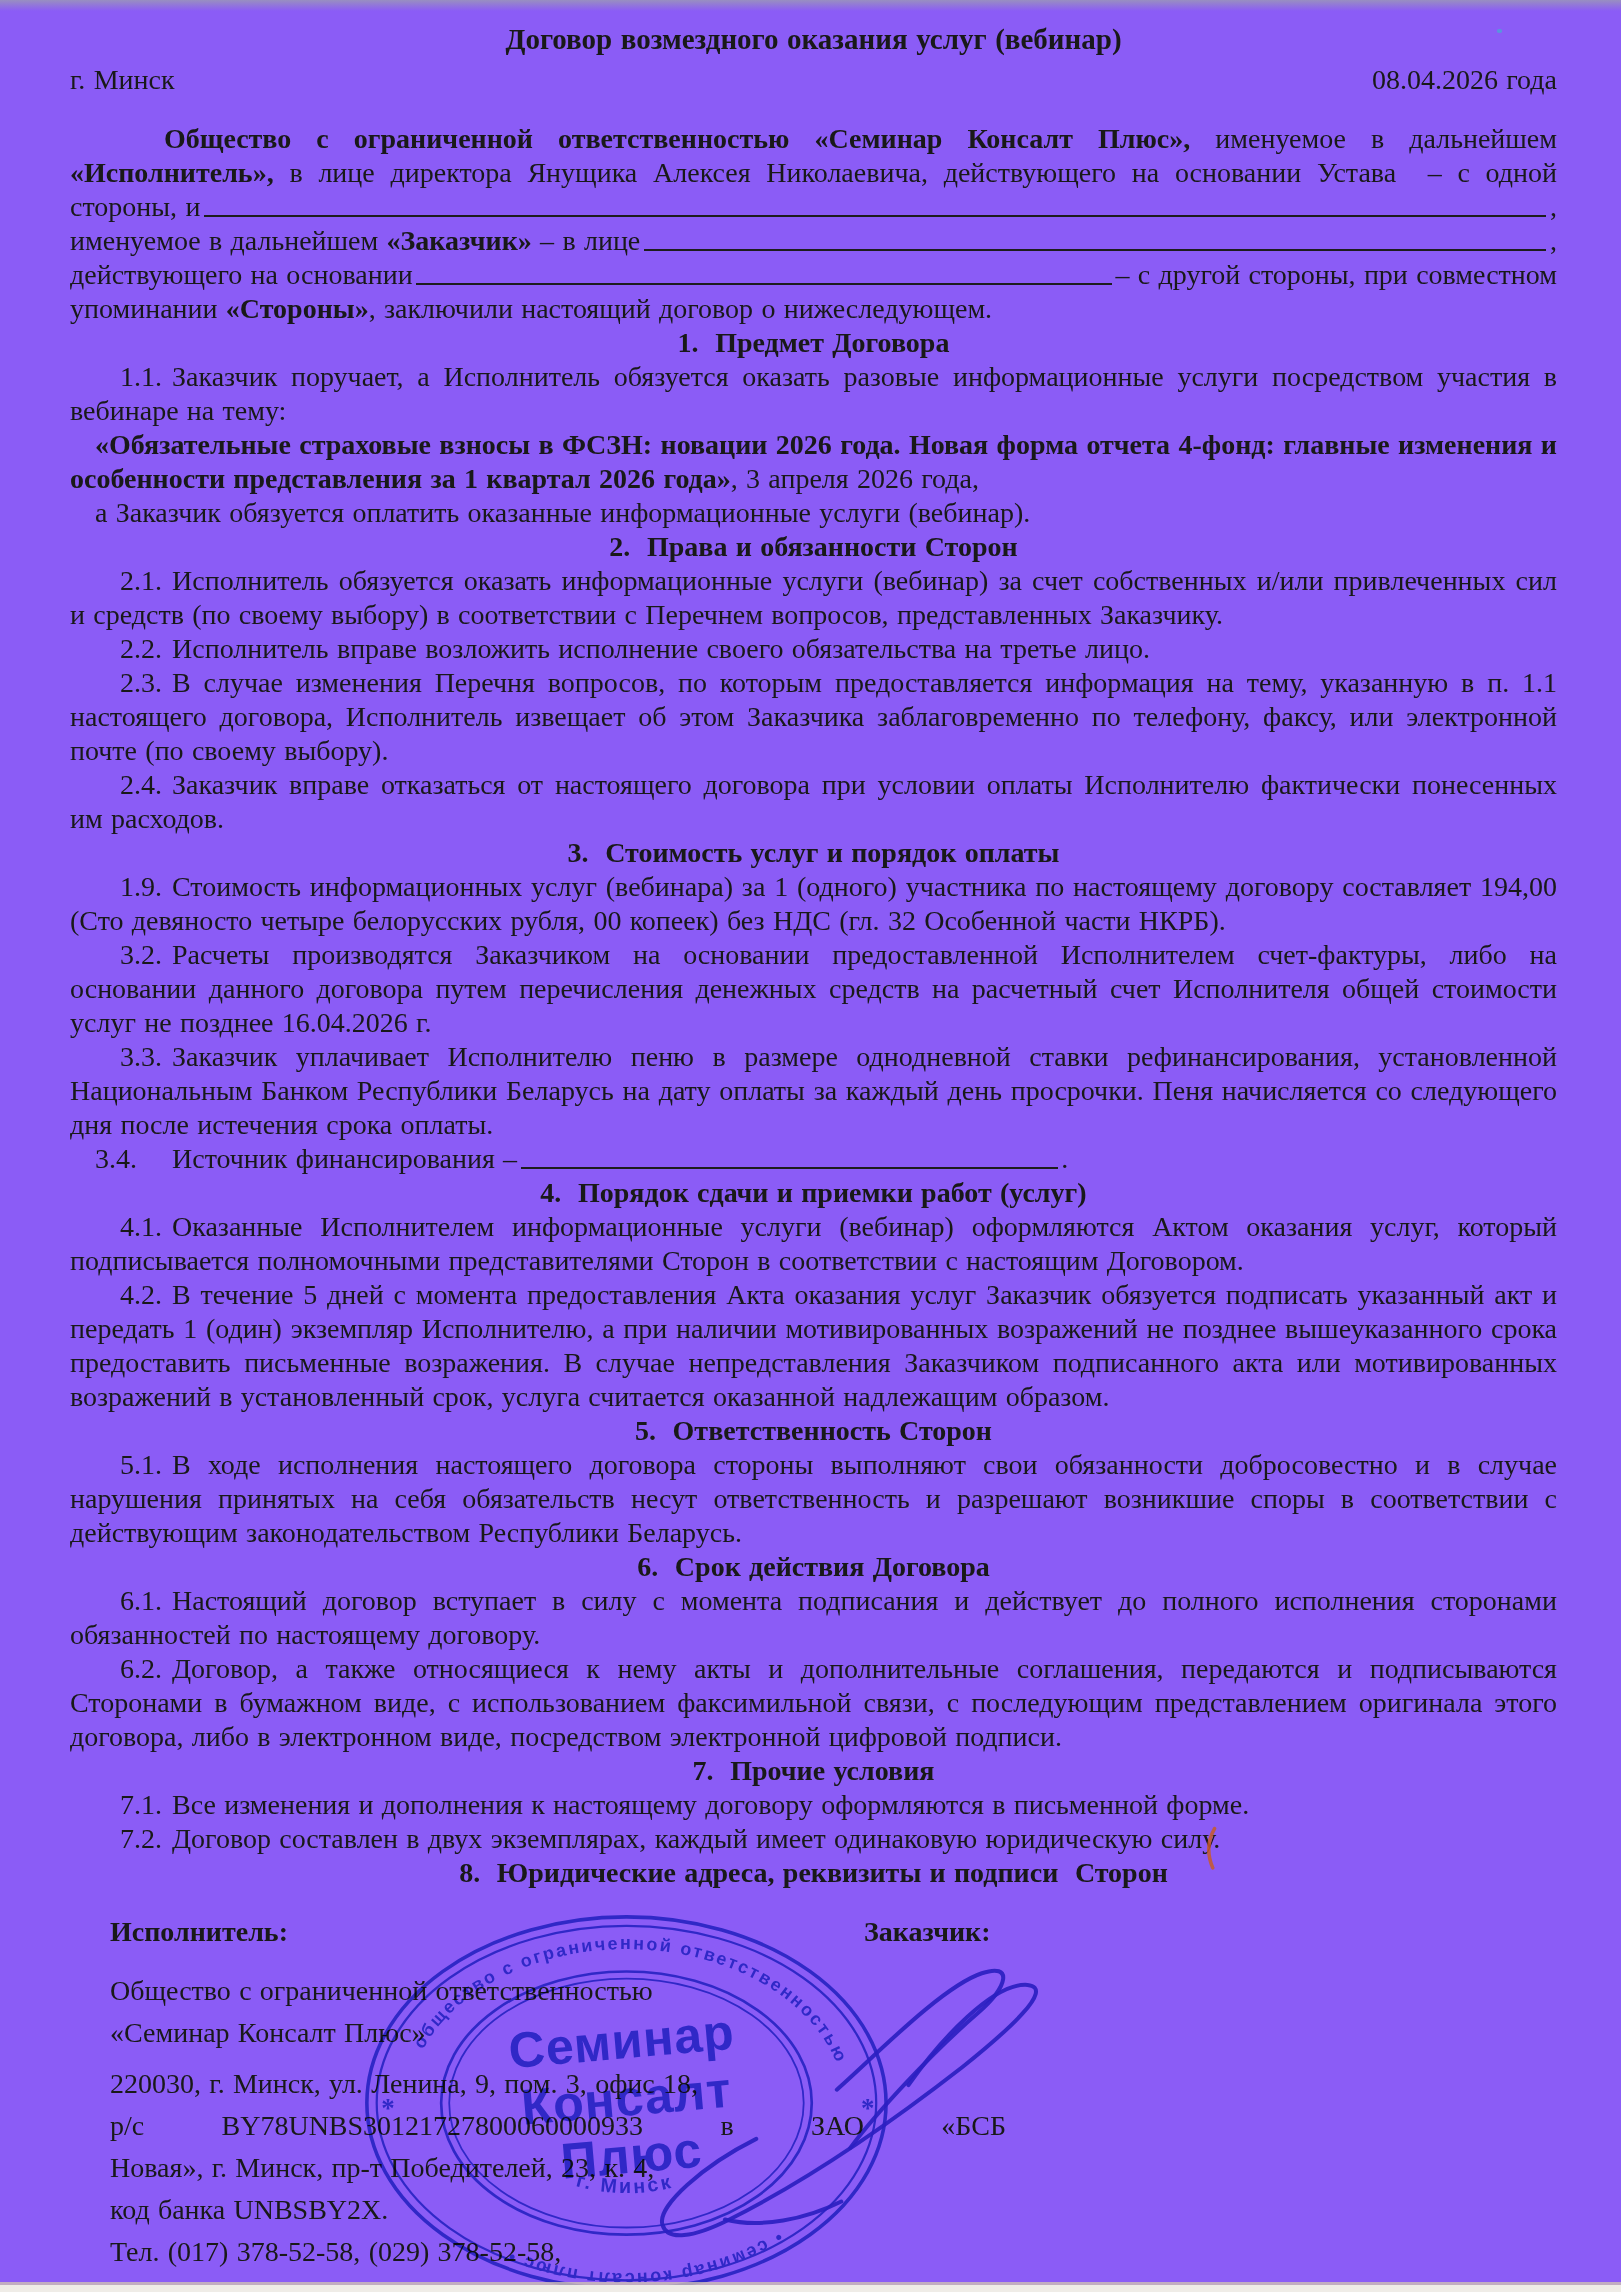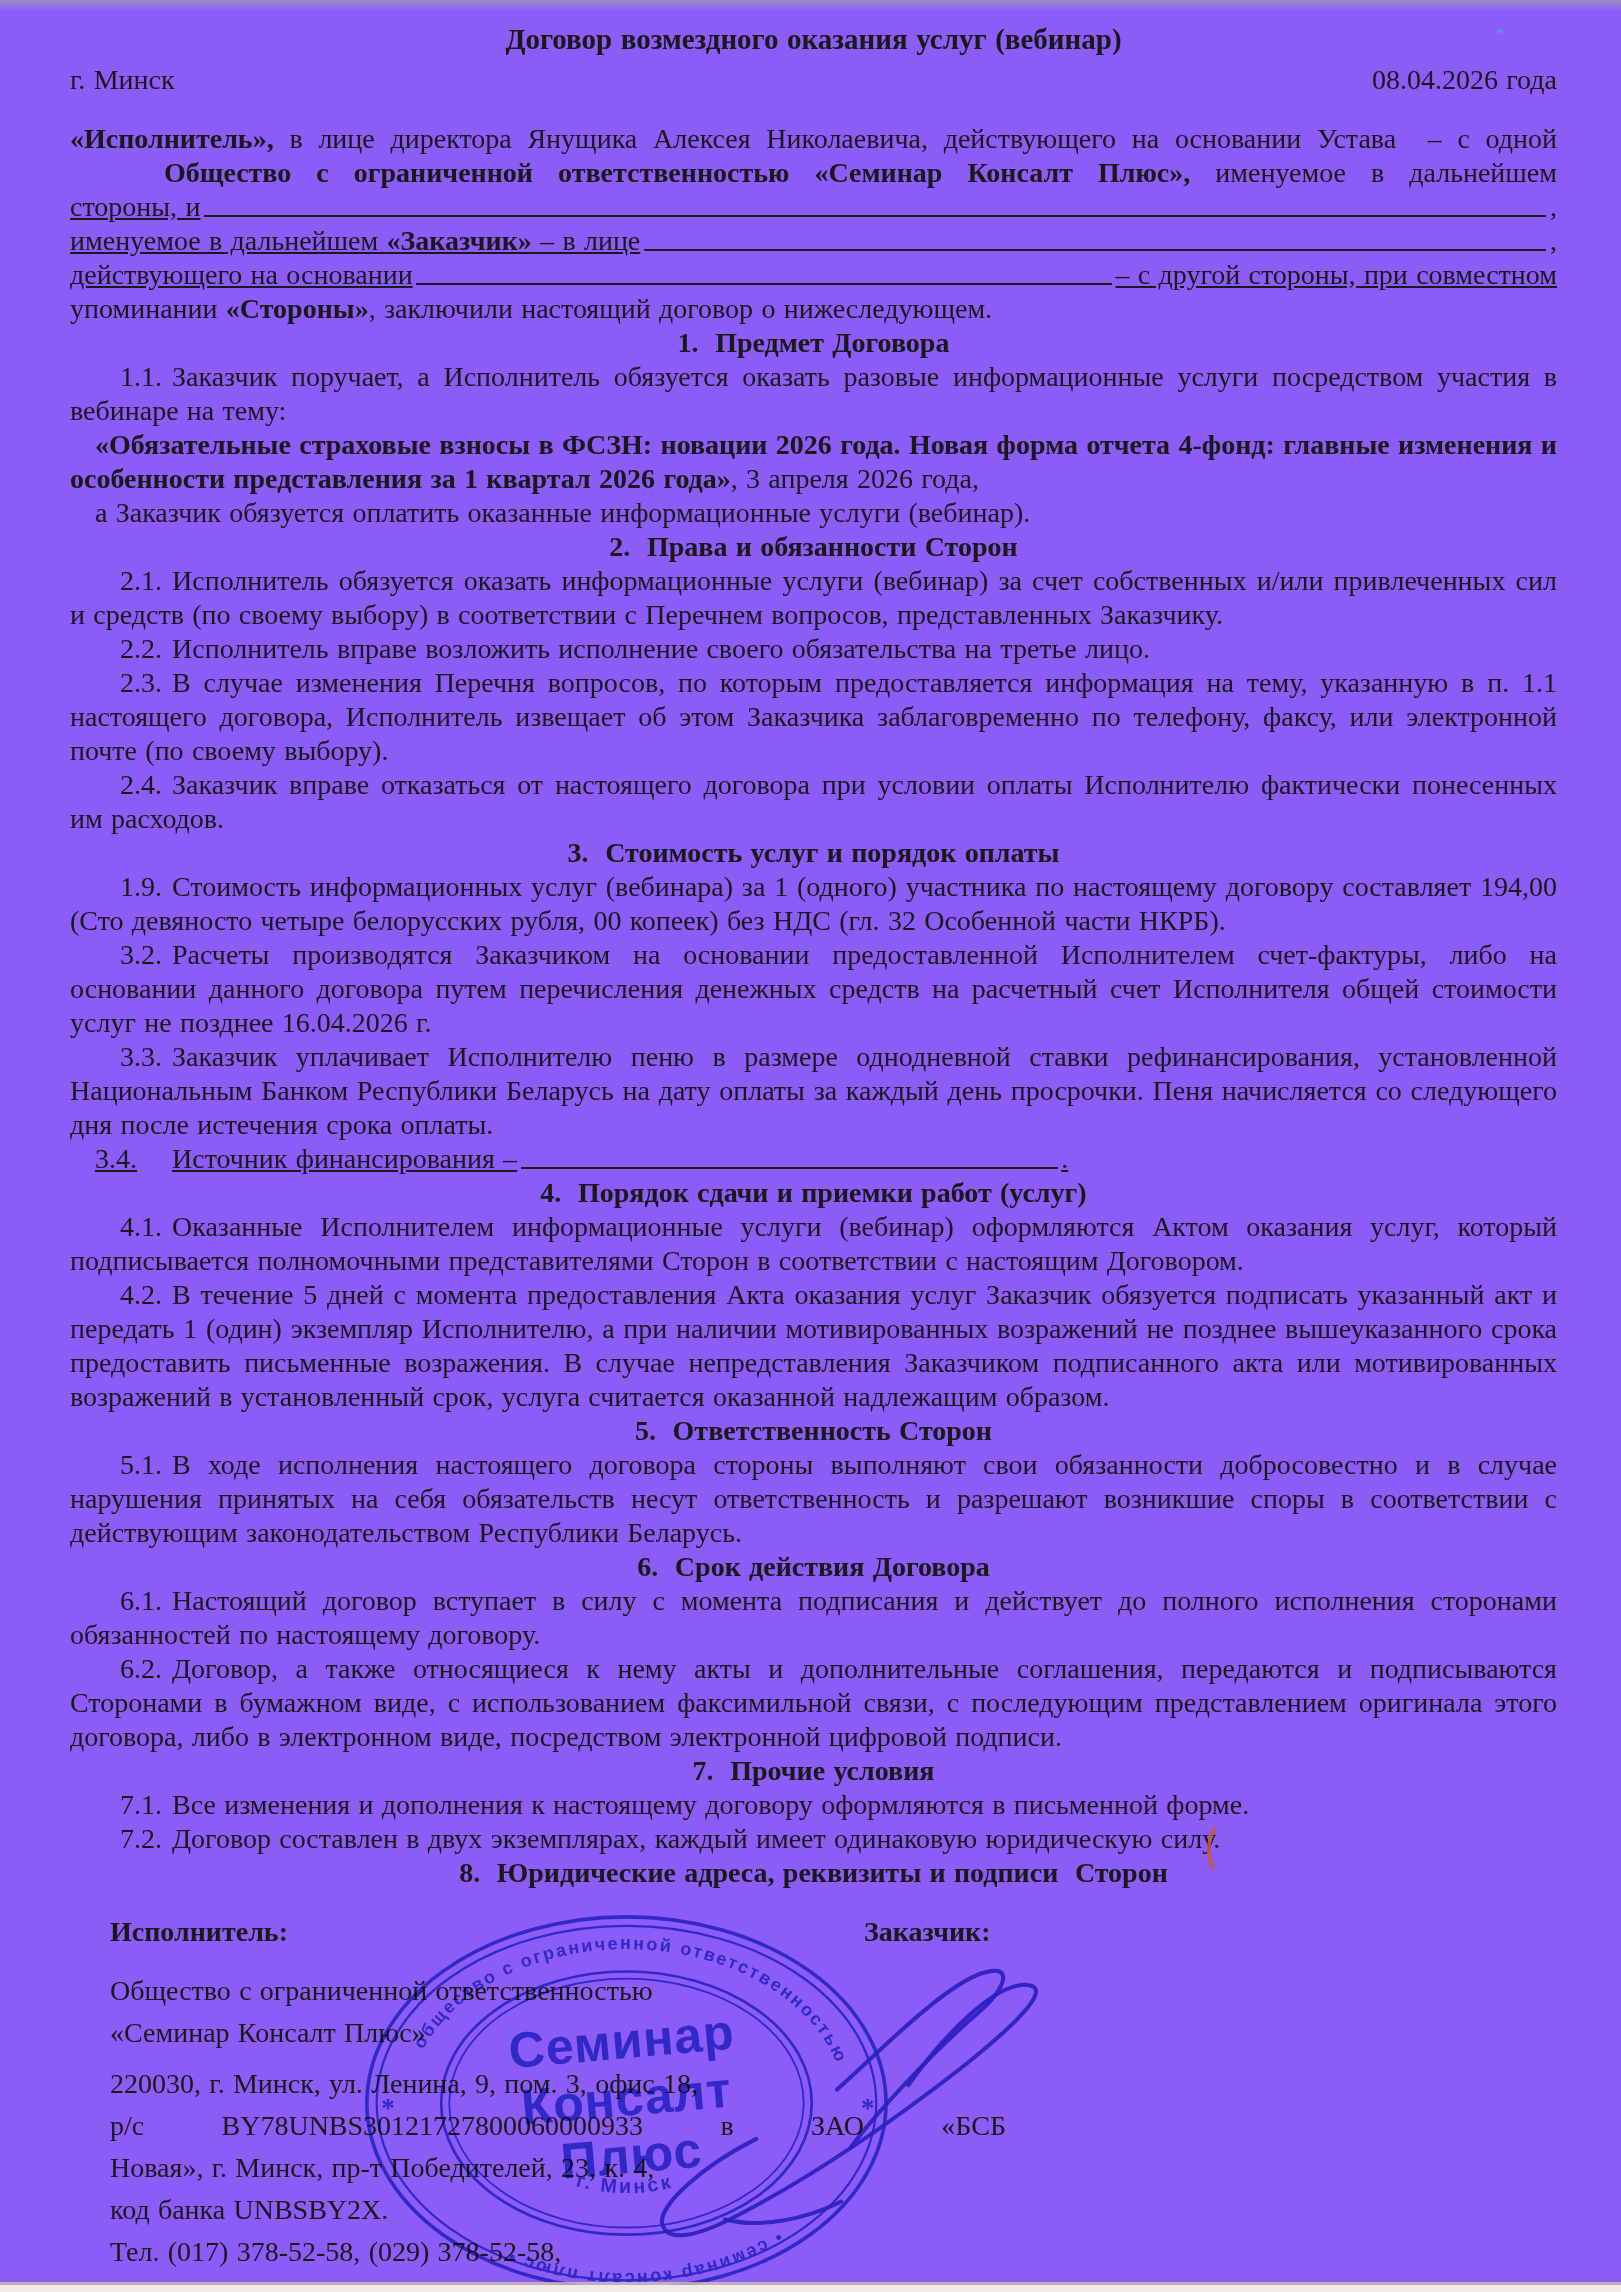--- a/index.html
+++ b/index.html
@@ -10,21 +10,21 @@
     color:#191919;
   }
   .content{position:relative;padding:21.5px 64px 0 70px;font-size:28px;line-height:34px;word-spacing:1.3px;}
   .doc-title{text-align:center;font-weight:700;font-size:29px;}
   .meta-row{display:flex;justify-content:space-between;margin-top:7.2px;}
   .contract-body{margin-top:25px;}
   .sec-h{text-align:center;font-weight:700;}
   .clause{text-align:justify;text-indent:25px;}
   .plain{text-align:left;}
   .jline{text-align:justify;text-align-last:justify;}
-  .row{display:flex;align-items:flex-end;text-decoration:underline;}
+  .row{display:flex;align-items:flex-end;}
   .row span{white-space:pre;}
   .fill{flex:1 1 auto;border-bottom:2.2px solid #1d1d1d;margin:0 3.6px 6.3px 3.6px;height:1.8px;}
   .num{display:inline-block;width:77px;flex:0 0 77px;}
   .rind{flex:0 0 25px;}
   .b{font-weight:700;text-align:right;}
   
   .requisites{margin-top:25px;padding-left:40px;position:relative;}
   .req-heads{position:relative;font-weight:700;height:36px;}
   .customer-head{position:absolute;left:754px;top:0;}
   .company{margin-top:19.7px;}
@@ -55,22 +55,22 @@
   <div class="scan-top"></div>
 
   <div class="content">
     <div class="doc-title">Договор возмездного оказания услуг (вебинар)</div>
     <div class="meta-row">
       <span>г. Минск</span>
       <span>08.04.2026 года</span>
     </div>
 
     <div class="contract-body" id="contract-body">
+        <div class="jline" style="text-indent: 94px;"><span class="b">Общество с ограниченной ответственностью «Семинар Консалт Плюс», </span><span>именуемое в дальнейшем</span></div>
         <div class="jline"><span class="b">«Исполнитель», </span><span>в лице директора Янущика Алексея Николаевича, действующего на основании Устава &nbsp;– с одной</span></div>
-        <div class="jline" style="text-indent: 94px;"><span class="b">Общество с ограниченной ответственностью «Семинар Консалт Плюс», </span><span>именуемое в дальнейшем</span></div>
         <div class="row">
           <span>стороны, и</span>
           <span class="fill"></span>
           <span>,</span>
         </div>
         <div class="row">
           <span>именуемое в дальнейшем </span>
           <span class="b">«Заказчик»</span>
           <span> – в лице</span>
           <span class="fill"></span>

